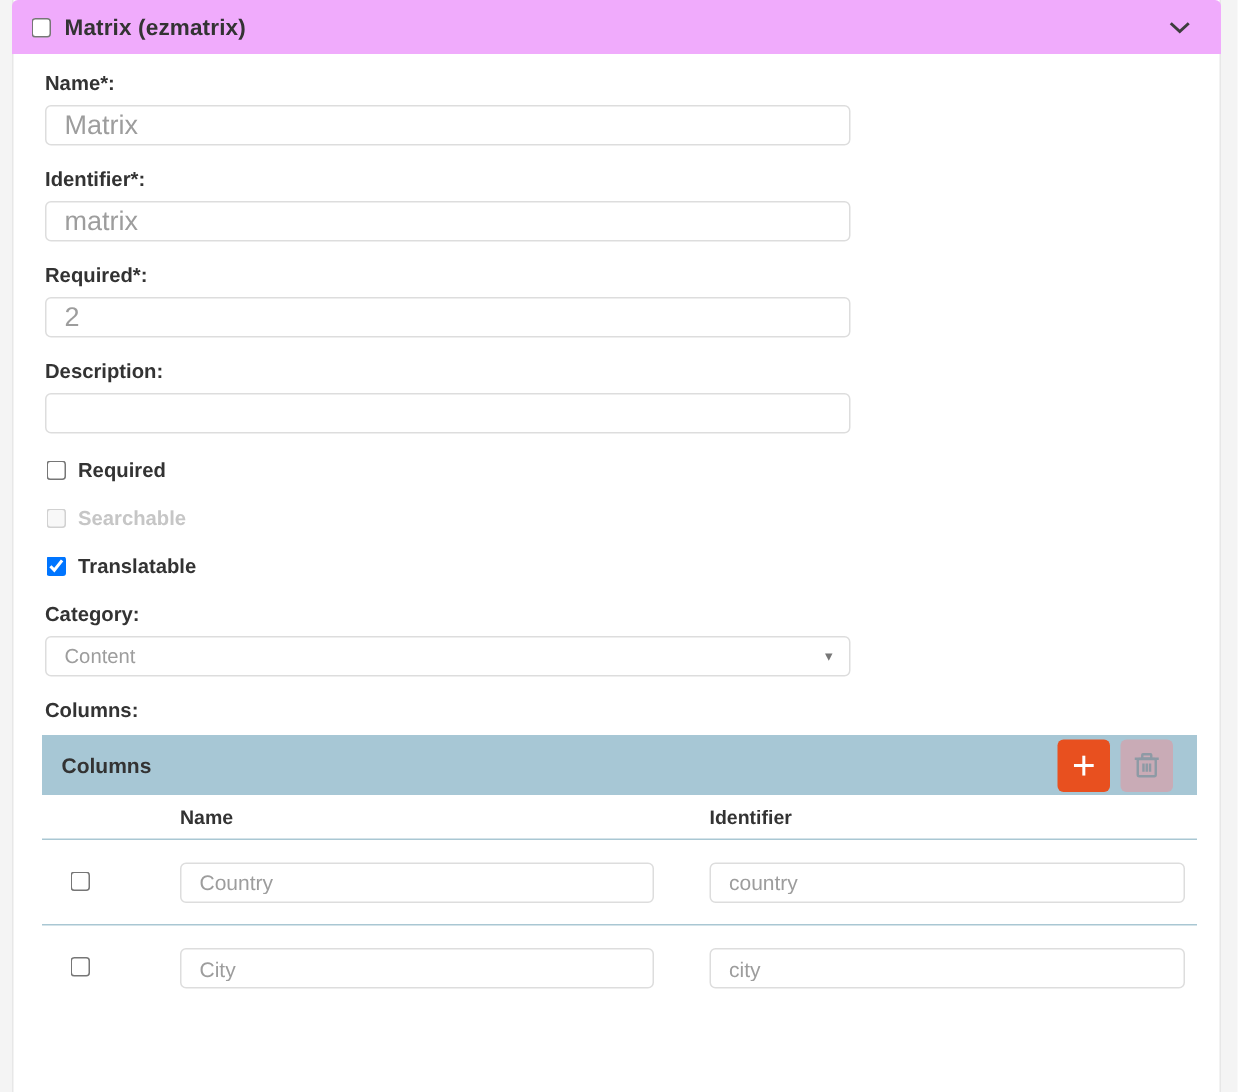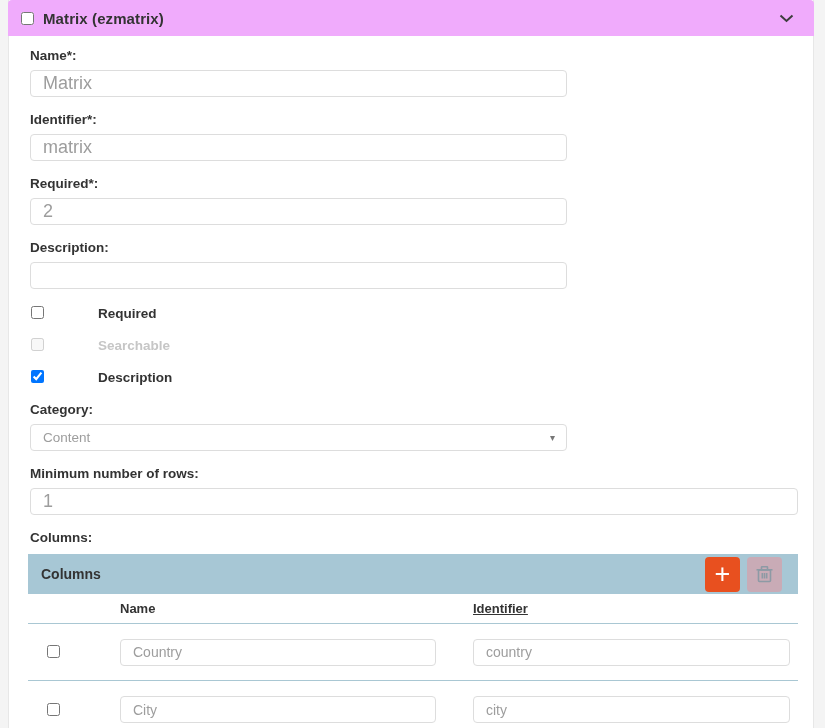--- a/index.html
+++ b/index.html
@@ -61,21 +61,21 @@
     border-radius: 4px;
     padding: 0 12px;
     font-family: "Liberation Sans", sans-serif;
     font-size: 18px;
     color: #9d9d9d;
     background: #fff;
     outline: none;
   }
   .text-input.wide { width: 768px; }
 
-  .check-group { margin: 17px 0; display: flex; align-items: flex-start; gap: 46px; }
+  .check-group { margin: 17px 0; display: flex; align-items: center; }
   .check-group input[type="checkbox"] { margin: 0 8px 0 1px; }
   .check-label { font-size: 13.5px; font-weight: bold; color: #333333; }
   .check-group.disabled .check-label { color: #c6c6c6; }
 
   .select-box {
     position: relative;
     width: 537px;
     height: 27px;
     border: 1px solid #dddddd;
     border-radius: 4px;
@@ -133,21 +133,21 @@
     border-bottom: 1px solid #a9c7d3;
   }
   .ct-row {
     display: flex;
     align-items: center;
     height: 57px;
   }
   .ct-row.sep { border-bottom: 1px solid #a9c7d3; }
   .c1 { width: 90px; padding-left: 15px; }
   .c2 { width: 352px; padding-left: 2px; }
-  .c3 { flex: 1; padding-left: 3px; text-decoration: underline; }
+  .c3 { flex: 1; padding-left: 3px; }
   .ct-head .c2, .ct-head .c3 {
     font-size: 13px; font-weight: bold; color: #333333;
   }
   .cell-input {
     width: 316px;
     height: 27px;
     border: 1px solid #dddddd;
     border-radius: 4px;
     padding: 0 12px;
     font-family: "Liberation Sans", sans-serif;
@@ -199,35 +199,31 @@
       <span class="check-label">Required</span>
     </div>
 
     <div class="check-group disabled">
       <input type="checkbox" disabled="" style="">
       <span class="check-label">Searchable</span>
     </div>
 
     <div class="check-group">
       <input type="checkbox" checked="" style="">
-      <span class="check-label">Description</span>
+      <span class="check-label">Translatable</span>
     </div>
 
     <div class="form-group">
       <label class="form-label">Category:</label>
       <div class="select-box">
         <span>Content</span>
         <span class="select-arrow">▾</span>
       </div>
     </div>
 
-    <div class="form-group">
-      <label class="form-label">Minimum number of rows:</label>
-      <input class="text-input wide" type="text" value="1" style="">
-    </div>
 
     <div>
       <label class="form-label">Columns:</label>
 
       <div class="columns-widget">
         <div class="columns-bar">
           <span class="columns-bar-title">Columns</span>
           <button class="bar-btn btn-add">+</button>
           <button class="bar-btn btn-delete" disabled="">
             <svg width="21" height="21" viewBox="0 0 21 21">

